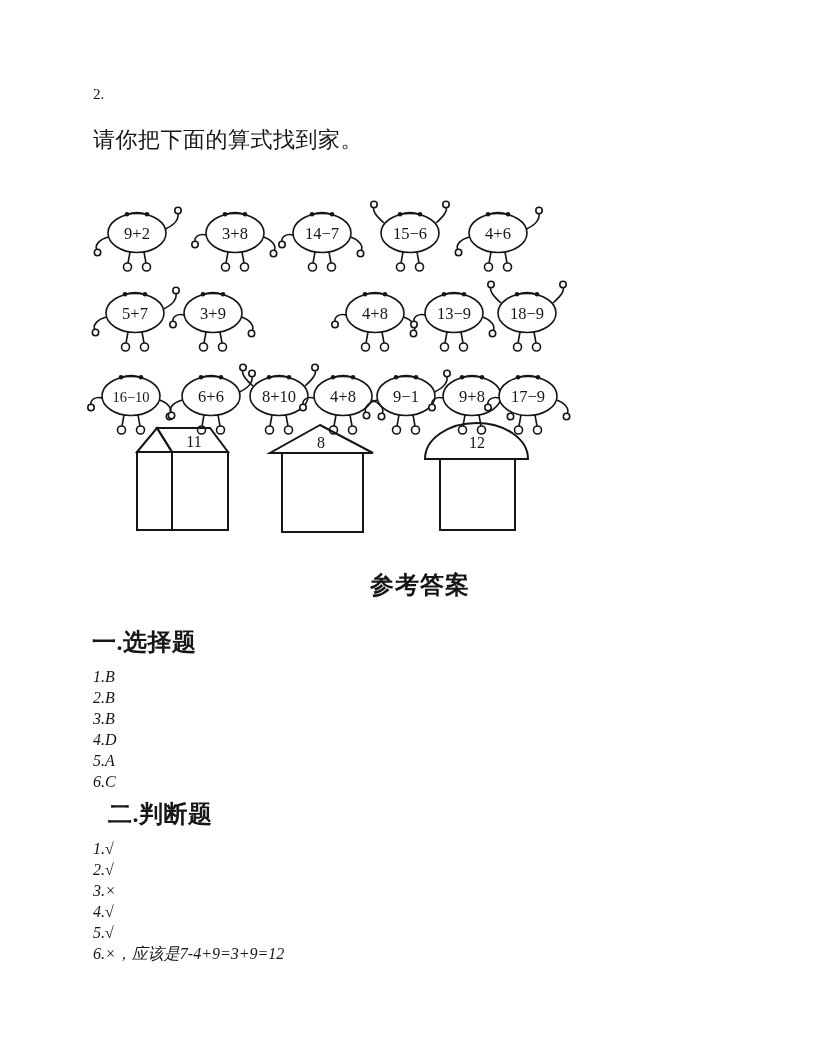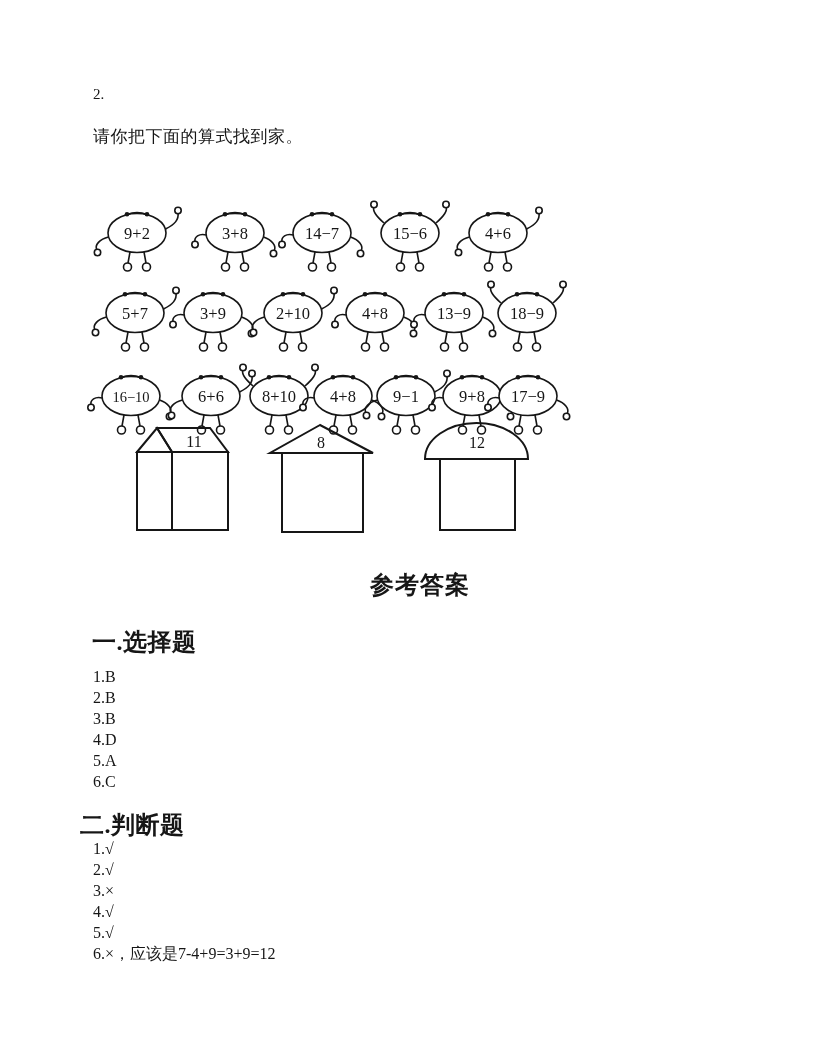--- a/index.html
+++ b/index.html
@@ -7,41 +7,41 @@
     position:relative;
     width:816px;height:1056px;
     margin:0 auto;
     background:#ffffff;
     font-family:"Liberation Serif","DejaVu Serif",serif;
     color:#161616;
     overflow:hidden;
   }
   .abs{position:absolute;}
   .q-number{left:93px;top:86px;font-size:15px;}
-  .q-text{left:93px;top:125px;font-size:17px;letter-spacing:0.5px;}
+  .q-text{left:93px;top:125px;font-size:22px;letter-spacing:0.5px;}
   .bug-layer{left:0;top:13px;width:696px;height:1056px;pointer-events:none;}
   .bug{position:absolute;}
   .houses-layer{left:0;top:0;width:816px;height:1056px;}
   .house{position:absolute;}
   .house text{
     font-family:"Liberation Serif","DejaVu Serif",serif;
     font-size:16px;fill:#161616;
   }
   .answers-title{
     left:12px;top:569px;width:816px;
     text-align:center;font-size:24px;font-weight:bold;
     letter-spacing:1px;
   }
   .section-heading{font-size:24px;font-weight:bold;letter-spacing:0.5px;}
   .sec1-heading{left:92px;top:626px;}
-  .sec2-heading{left:80px;top:798px;margin-top:11px;}
+  .sec2-heading{left:108px;top:798px;}
   .ans-list{left:93px;font-size:16px;line-height:21px;}
   .sec1-list{top:666px;}
   .sec2-list{top:838px;}
-  .ans-line{height:21px;}
+  .ans-line{height:21px;font-style:italic;}
   svg{display:block;}
 </style>
 </head>
 <body>
 
 <div class="page">
 
   <div class="abs q-number">2.</div>
   <div class="abs q-text">请你把下面的算式找到家。</div>
 
@@ -163,38 +163,20 @@
             <circle cx="86.5" cy="54.5" r="3.2" fill="#fff"></circle>
             <ellipse cx="48" cy="34" rx="29" ry="19.5" fill="#fff"></ellipse>
             <path d="M38,15.5 Q48,11.5 58,15.5"></path>
             <circle cx="38" cy="15.3" r="2.3" fill="#161616" stroke="none"></circle>
             <circle cx="58" cy="15.3" r="2.3" fill="#161616" stroke="none"></circle>
             <path d="M41,53 L39,64 M55,53 L57,64"></path>
             <circle cx="38.5" cy="68" r="4" fill="#fff"></circle>
             <circle cx="57.5" cy="68" r="4" fill="#fff"></circle>
           </g>
           <text x="48" y="39.5" text-anchor="middle" font-family="&quot;Liberation Serif&quot;,&quot;DejaVu Serif&quot;,serif" font-size="16.5" fill="#161616">3+9</text>
-        </svg>
-      </div>
-      <div class="bug" style="left:245px;top:266px">
-        <svg width="96" height="80" viewBox="0 0 96 80">
-          <g fill="none" stroke="#161616" stroke-width="1.6">
-            <path d="M19.5,38 C11,40 5,46 8,51"></path>
-            <path d="M76.5,30 C85,26 90,20 89,14"></path>
-            <circle cx="8.5" cy="53.5" r="3.2" fill="#fff"></circle>
-            <circle cx="89" cy="11.5" r="3.2" fill="#fff"></circle>
-            <ellipse cx="48" cy="34" rx="29" ry="19.5" fill="#fff"></ellipse>
-            <path d="M38,15.5 Q48,11.5 58,15.5"></path>
-            <circle cx="38" cy="15.3" r="2.3" fill="#161616" stroke="none"></circle>
-            <circle cx="58" cy="15.3" r="2.3" fill="#161616" stroke="none"></circle>
-            <path d="M41,53 L39,64 M55,53 L57,64"></path>
-            <circle cx="38.5" cy="68" r="4" fill="#fff"></circle>
-            <circle cx="57.5" cy="68" r="4" fill="#fff"></circle>
-          </g>
-          <text x="48" y="39.5" text-anchor="middle" font-family="&quot;Liberation Serif&quot;,&quot;DejaVu Serif&quot;,serif" font-size="16.5" fill="#161616">2+10</text>
         </svg>
       </div>
       <div class="bug" style="left:327px;top:266px">
         <svg width="96" height="80" viewBox="0 0 96 80">
           <g fill="none" stroke="#161616" stroke-width="1.6">
             <path d="M19.5,36 C12,34 7,38 8,43"></path>
             <path d="M76.5,38 C85,41 90,47 87,52"></path>
             <circle cx="8" cy="45.5" r="3.2" fill="#fff"></circle>
             <circle cx="86.5" cy="54.5" r="3.2" fill="#fff"></circle>
             <ellipse cx="48" cy="34" rx="29" ry="19.5" fill="#fff"></ellipse>

